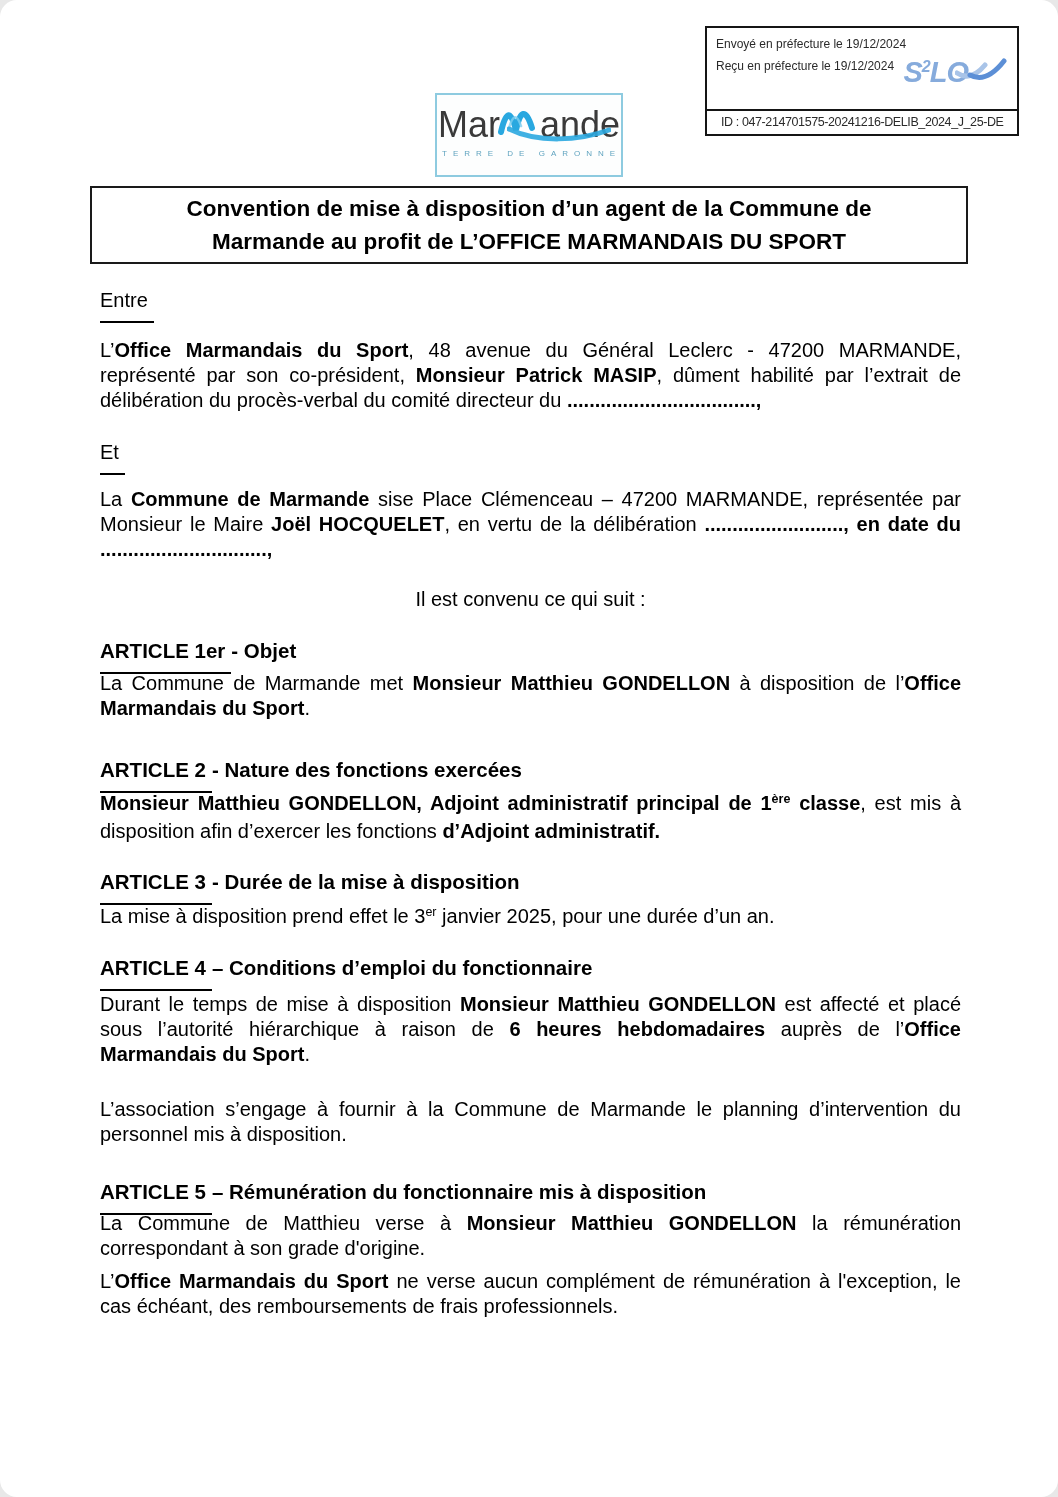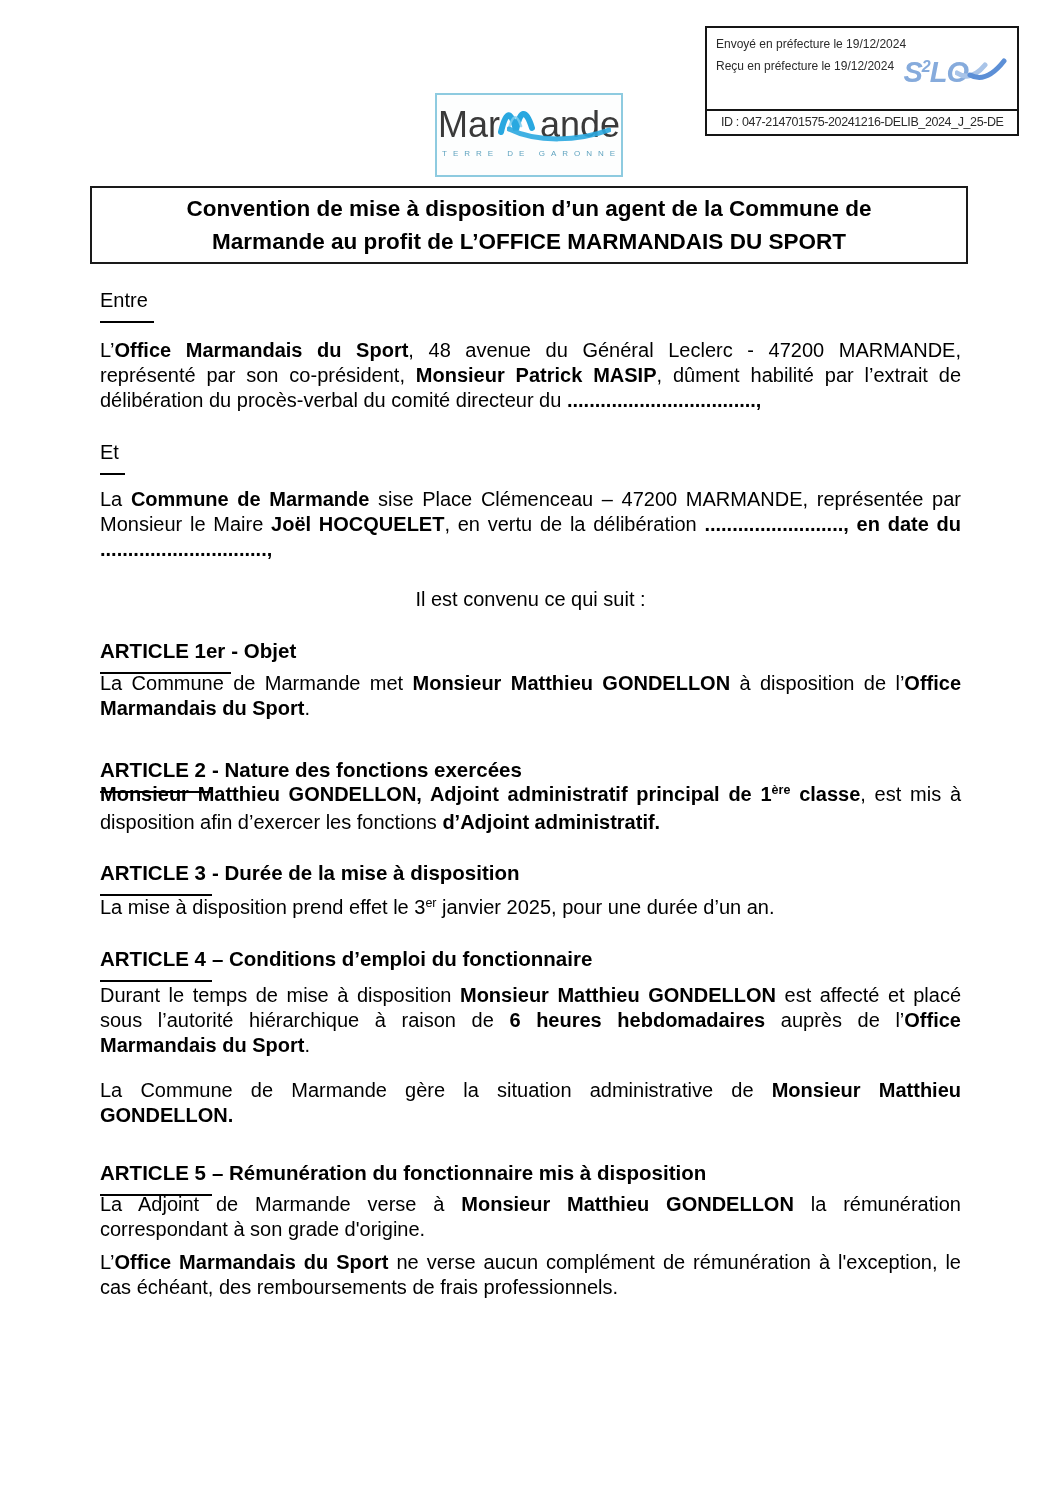--- a/index.html
+++ b/index.html
@@ -1,19 +1,20 @@
 <!DOCTYPE html>
 <html lang="fr"><head>
 <meta charset="utf-8">
 <style>
   html,body { margin:0; padding:0; background:#e8e8e8; }
   .page {
     position:relative; width:1058px; height:1497px; margin:0 auto;
     background:#ffffff; overflow:hidden; color:#000;
     font-family:"Liberation Sans","DejaVu Sans",sans-serif;
+    border-radius:17px;
   }
 
   
   .stamp {
     position:absolute; left:705px; top:26px; width:314px;
     border:2px solid #151515; background:#fff; box-sizing:border-box;
   }
   .stamp-rows { padding:5px 0 0; position:relative; }
   .stamp-row { padding:0 9px; height:22px; line-height:22px; font-size:12px; color:#2a2a2a; white-space:nowrap; }
   .stamp-id  { border-top:2px solid #151515; padding:0 14px; height:23px; line-height:23px; font-size:12.5px; letter-spacing:-0.4px; color:#2a2a2a; white-space:nowrap;margin-top:32px; }
@@ -92,27 +93,27 @@
     <p class="left" style="margin-top:27px"><span class="u">Et</span></p>
 
     <p style="margin-top:22px"><span>La </span><span class="b">Commune de Marmande</span><span> sise Place Clémenceau – 47200 MARMANDE, représentée par Monsieur le Maire </span><span class="b">Joël HOCQUELET</span><span>, en vertu de la délibération </span><span class="b">........................., en date du ..............................,</span></p>
 
     <p class="center" style="margin-top:25px">Il est convenu ce qui suit :</p>
 
     <p class="article-h" style="margin-top:26px"><span class="u">ARTICLE 1er</span><span>- Objet</span></p>
     <p style="margin-top:8px"><span>La Commune de Marmande met </span><span class="b">Monsieur Matthieu GONDELLON</span><span> à disposition de l’</span><span class="b">Office Marmandais du Sport</span><span>.</span></p>
 
     <p class="article-h" style="margin-top:36px"><span class="u">ARTICLE 2</span><span>- Nature des fonctions exercées</span></p>
-    <p style=""><span class="b">Monsieur Matthieu GONDELLON, Adjoint administratif principal de 1</span><span class="b sup">ère</span><span class="b"> classe</span><span>, est mis à disposition afin d’exercer les fonctions </span><span class="b">d’Adjoint administratif.</span></p>
+    <p style="margin-top:9px"><span class="b">Monsieur Matthieu GONDELLON, Adjoint administratif principal de 1</span><span class="b sup">ère</span><span class="b"> classe</span><span>, est mis à disposition afin d’exercer les fonctions </span><span class="b">d’Adjoint administratif.</span></p>
 
     <p class="article-h" style="margin-top:25px"><span class="u">ARTICLE 3</span><span>- Durée de la mise à disposition</span></p>
     <p style="margin-top:10px"><span>La mise à disposition prend effet le 3</span><span class="sup">er</span><span> janvier 2025, pour une durée d’un an.</span></p>
 
     <p class="article-h" style="margin-top:23px"><span class="u">ARTICLE 4</span><span>– Conditions d’emploi du fonctionnaire</span></p>
     <p style="margin-top:12px"><span>Durant le temps de mise à disposition </span><span class="b">Monsieur Matthieu GONDELLON</span><span> est affecté et placé sous l’autorité hiérarchique à raison de </span><span class="b">6 heures hebdomadaires</span><span> auprès de l’</span><span class="b">Office Marmandais du Sport</span><span>.</span></p>
-    <p style="margin-top:20px"><span>La Commune de Marmande gère la situation administrative de </span><span class="b">Monsieur Matthieu GONDELLON.</span></p>
+    <p style="margin-top:30px">L’association s’engage à fournir à la Commune de Marmande le planning d’intervention du personnel mis à disposition.</p>
 
     <p class="article-h" style="margin-top:32px"><span class="u">ARTICLE 5</span><span>– Rémunération du fonctionnaire mis à disposition</span></p>
-    <p style="margin-top:7px"><span>La Adjoint de Marmande verse à </span><span class="b">Monsieur Matthieu GONDELLON</span><span> la rémunération correspondant à son grade d'origine.</span></p>
+    <p style="margin-top:7px"><span>La Commune de Matthieu verse à </span><span class="b">Monsieur Matthieu GONDELLON</span><span> la rémunération correspondant à son grade d'origine.</span></p>
     <p style="margin-top:8px"><span>L’</span><span class="b">Office Marmandais du Sport</span><span> ne verse aucun complément de rémunération à l'exception, le cas échéant, des remboursements de frais professionnels.</span></p>
 
   </div>
 </div>
 
 </body></html>

